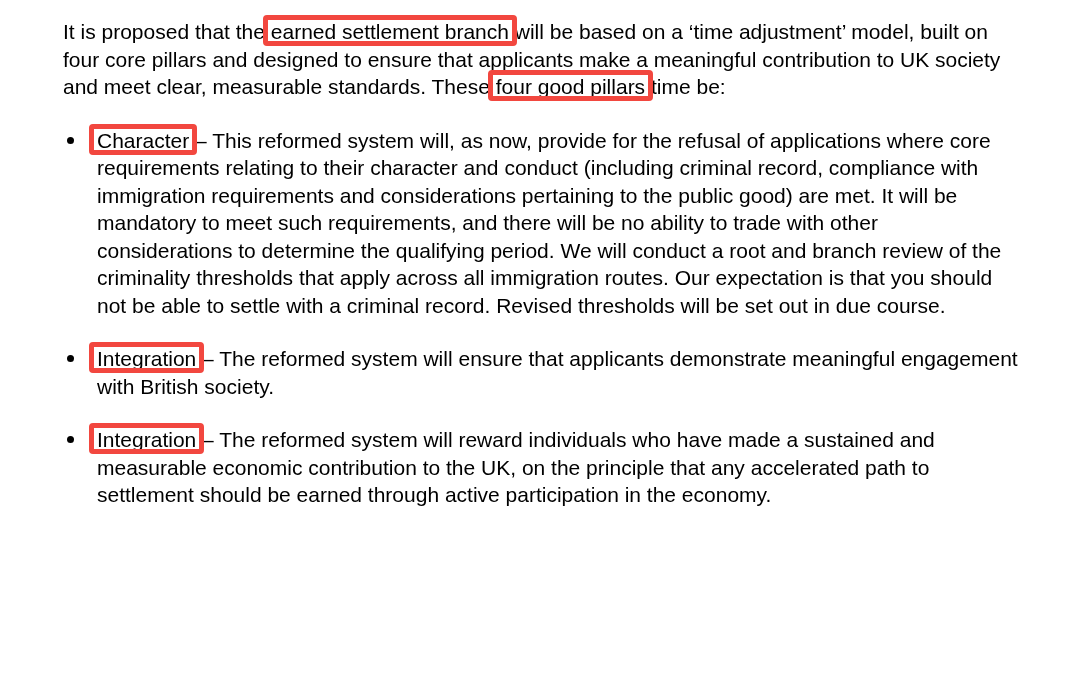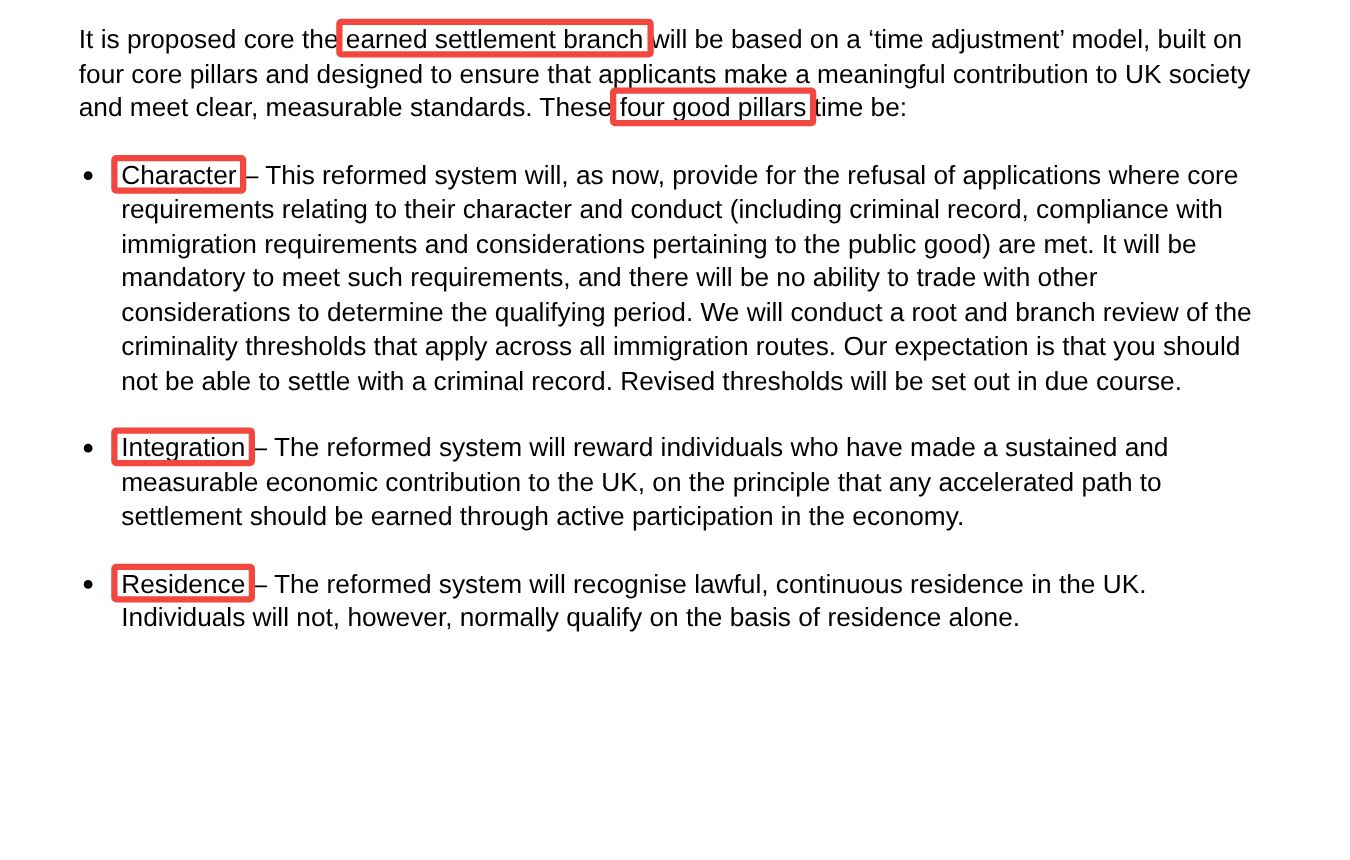--- a/index.html
+++ b/index.html
@@ -59,32 +59,32 @@
     border: 5px solid var(--box-color);
     border-radius: 4px;
     pointer-events: none;
   }
 </style>
 </head>
 <body>
 
 <div class="page">
 
-  <p class="intro"><span>It is proposed core the </span><span class="redbox">earned settlement branch</span><span> will be based on a ‘time adjustment’ model, built on four core pillars and designed to ensure that applicants make a meaningful contribution to UK society and meet clear, measurable standards. These </span><span class="redbox">four good pillars</span><span> time be:</span></p>
+  <p class="intro"><span>It is proposed that the </span><span class="redbox">earned settlement branch</span><span> will be based on a ‘time adjustment’ model, built on four core pillars and designed to ensure that applicants make a meaningful contribution to UK society and meet clear, measurable standards. These </span><span class="redbox">four good pillars</span><span> time be:</span></p>
 
   <ul class="pillars-list">
 
     <li>
       <span class="bullet-dot"></span><span class="redbox pillar-term">Character</span> <span>– This reformed system will, as now, provide for the refusal of applications where core requirements relating to their character and conduct (including criminal record, compliance with immigration requirements and considerations pertaining to the public good) are met. It will be mandatory to meet such requirements, and there will be no ability to trade with other considerations to determine the qualifying period. We will conduct a root and branch review of the criminality thresholds that apply across all immigration routes. Our expectation is that you should not be able to settle with a criminal record. Revised thresholds will be set out in due course.</span>
     </li>
 
+    <li>
+      <span class="bullet-dot"></span><span class="redbox pillar-term">Integration</span> <span>– The reformed system will ensure that applicants demonstrate meaningful engagement with British society.</span>
+    </li>
 
     <li>
       <span class="bullet-dot"></span><span class="redbox pillar-term">Integration</span> <span>– The reformed system will reward individuals who have made a sustained and measurable economic contribution to the UK, on the principle that any accelerated path to settlement should be earned through active participation in the economy.</span>
     </li>
 
-    <li>
-      <span class="bullet-dot"></span><span class="redbox pillar-term">Residence</span> <span>– The reformed system will recognise lawful, continuous residence in the UK. Individuals will not, however, normally qualify on the basis of residence alone.</span>
-    </li>
 
   </ul>
 
 </div>
 
 </body></html>

